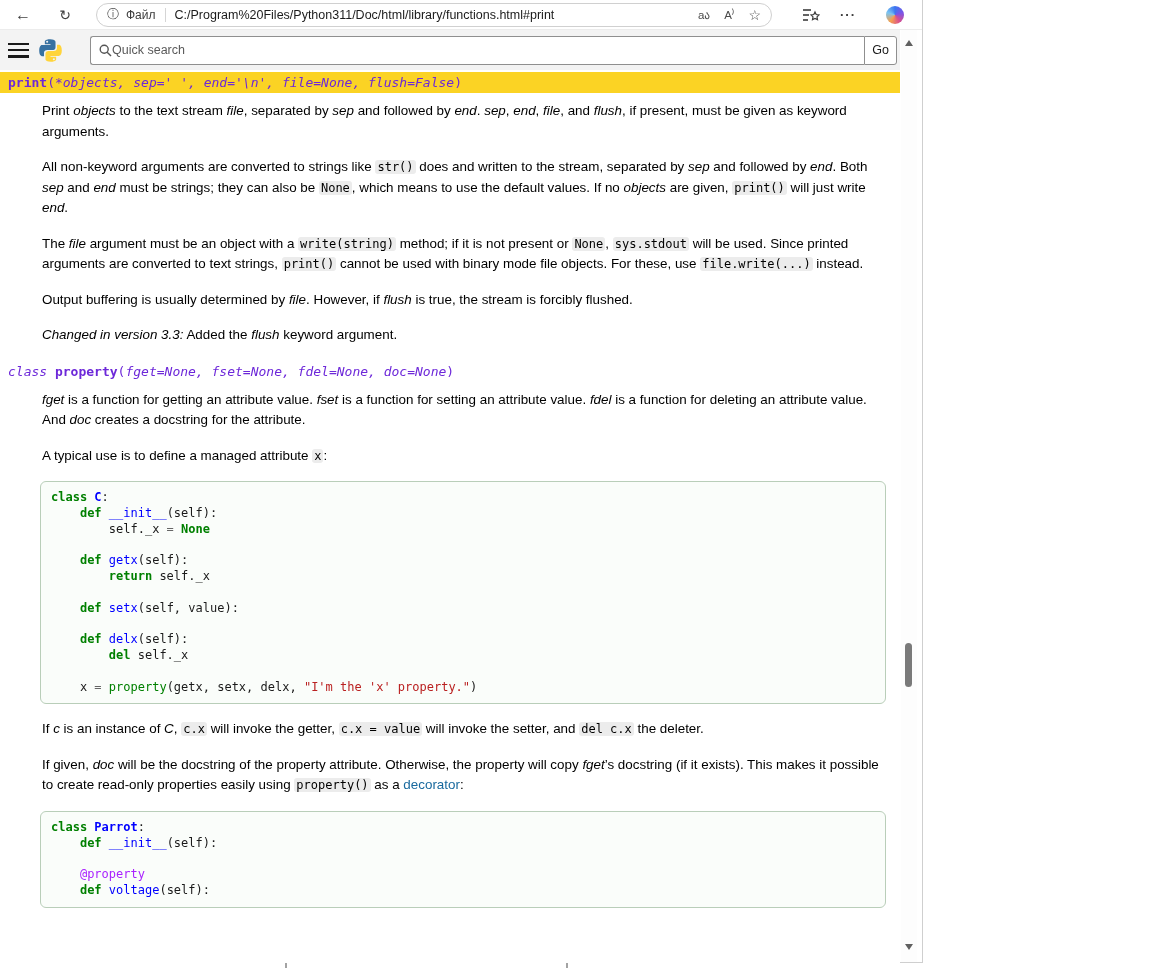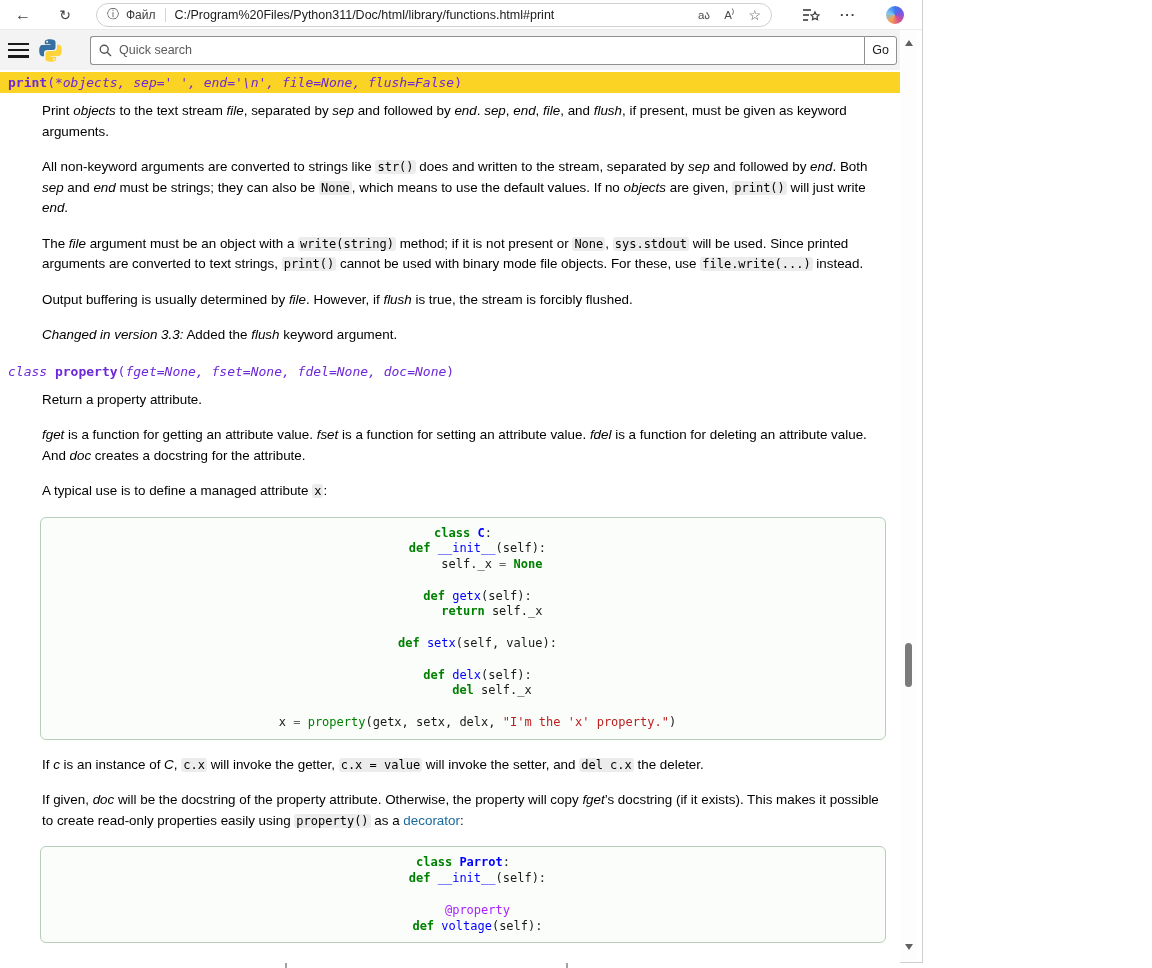--- a/index.html
+++ b/index.html
@@ -27,21 +27,21 @@
   .copilot { margin-left:28px; width:18px; height:18px; border-radius:50%;
              background:conic-gradient(#3b76f0,#7a55e8,#d84f8f,#f6a14d,#79c4f2,#3b76f0); cursor:pointer; }
 
   
   .content-col { width:900px; }
   .docnav { height:40px; background:#f3f3f3; display:flex; align-items:center; padding-left:8px; }
   .hamburger { width:21px; height:15px; display:flex; flex-direction:column; justify-content:space-between; cursor:pointer; }
   .hamburger span { display:block; height:2.5px; background:#1a1a1a; }
   .pylogo { margin-left:10px; width:23px; height:23px; cursor:pointer; }
   .searchwrap { flex:1; display:flex; height:29px; margin:0 3px 0 28px; }
-  .searchbox { flex:1; display:flex; align-items:center; gap:7px; background:#fff;
+  .searchbox { flex:1; display:flex; align-items:center; background:#fff;
                border:1px solid #8f8f8f; border-right:none; border-radius:3px 0 0 3px; padding:0 8px; }
   .searchbox input { flex:1; border:none; outline:none; font-size:12.5px;
                      font-family:"Liberation Sans", sans-serif; background:transparent; }
   .searchbox input::placeholder { color:#5a5a5a; opacity:1; }
   .gobtn { width:33px; border:1px solid #8f8f8f; border-radius:0 3px 3px 0; background:#fff;
            font-size:12.5px; color:#1a1a1a; cursor:pointer; font-family:"Liberation Sans", sans-serif; }
 
   
   .page { position:relative; width:900px; height:893px; overflow:hidden; background:#fff; }
   .dt { font-family:"DejaVu Sans Mono", monospace; font-size:13px; padding:3px 8px; color:#6d28d9; }
@@ -53,21 +53,21 @@
   .dd { margin:8px 12px 0 42px; font-size:13.4px; line-height:20.5px; color:#000; }
   .dd p { margin:0 0 15px 0; }
   .seg-i { font-style:italic; }
   .seg-c, .seg-cl { font-family:"DejaVu Sans Mono", monospace; font-size:12px;
                     background:#ececec; border-radius:3px; padding:0 2px; white-space:nowrap; }
   .seg-cl { color:#000000; cursor:pointer; }
   .seg-l { color:#18699e; cursor:pointer; }
 
   .codeblock { margin:12px 2px 15px -2px; border:1px solid #b9ceb9; border-radius:6px;
                background:#fafdfa; padding:8px 10px;
-               font-family:"DejaVu Sans Mono", monospace; font-size:12px; line-height:15.8px; color:#1a1a1a;text-align:center; }
+               font-family:"DejaVu Sans Mono", monospace; font-size:12px; line-height:15.8px; color:#1a1a1a; }
   .codeline { white-space:pre; }
   .tok-t  { color:#1a1a1a; }
   .tok-k  { color:#008000; font-weight:bold; }
   .tok-kc { color:#008000; font-weight:bold; }
   .tok-nc { color:#0000ff; font-weight:bold; }
   .tok-nf { color:#0000ff; }
   .tok-nb { color:#008000; }
   .tok-s  { color:#ba2121; }
   .tok-o  { color:#666666; }
   .tok-m  { color:#666666; }
@@ -149,21 +149,20 @@
       <div class="dd">
         <p><span class="seg-t">Print </span><span class="seg-i">objects</span><span class="seg-t"> to the text stream </span><span class="seg-i">file</span><span class="seg-t">, separated by </span><span class="seg-i">sep</span><span class="seg-t"> and followed by </span><span class="seg-i">end</span><span class="seg-t">. </span><span class="seg-i">sep</span><span class="seg-t">, </span><span class="seg-i">end</span><span class="seg-t">, </span><span class="seg-i">file</span><span class="seg-t">, and </span><span class="seg-i">flush</span><span class="seg-t">, if present, must be given as keyword arguments.</span></p>
         <p><span class="seg-t">All non-keyword arguments are converted to strings like </span><span class="seg-cl">str()</span><span class="seg-t"> does and written to the stream, separated by </span><span class="seg-i">sep</span><span class="seg-t"> and followed by </span><span class="seg-i">end</span><span class="seg-t">. Both </span><span class="seg-i">sep</span><span class="seg-t"> and </span><span class="seg-i">end</span><span class="seg-t"> must be strings; they can also be </span><span class="seg-c">None</span><span class="seg-t">, which means to use the default values. If no </span><span class="seg-i">objects</span><span class="seg-t"> are given, </span><span class="seg-cl">print()</span><span class="seg-t"> will just write </span><span class="seg-i">end</span><span class="seg-t">.</span></p>
         <p><span class="seg-t">The </span><span class="seg-i">file</span><span class="seg-t"> argument must be an object with a </span><span class="seg-c">write(string)</span><span class="seg-t"> method; if it is not present or </span><span class="seg-c">None</span><span class="seg-t">, </span><span class="seg-cl">sys.stdout</span><span class="seg-t"> will be used. Since printed arguments are converted to text strings, </span><span class="seg-cl">print()</span><span class="seg-t"> cannot be used with binary mode file objects. For these, use </span><span class="seg-c">file.write(...)</span><span class="seg-t"> instead.</span></p>
         <p><span class="seg-t">Output buffering is usually determined by </span><span class="seg-i">file</span><span class="seg-t">. However, if </span><span class="seg-i">flush</span><span class="seg-t"> is true, the stream is forcibly flushed.</span></p>
         <p><span class="seg-i">Changed in version 3.3:</span><span class="seg-t"> Added the </span><span class="seg-i">flush</span><span class="seg-t"> keyword argument.</span></p>
       </div>
 
       <div class="dt prop"><span class="seg-spre">class </span><span class="seg-sn">property</span><span class="seg-sx">(</span><span class="seg-sp">fget=None, fset=None, fdel=None, doc=None</span><span class="seg-sx">)</span></div>
       <div class="dd">
-        <p><span class="seg-t">Return a property attribute.</span></p>
         <p><span class="seg-i">fget</span><span class="seg-t"> is a function for getting an attribute value. </span><span class="seg-i">fset</span><span class="seg-t"> is a function for setting an attribute value. </span><span class="seg-i">fdel</span><span class="seg-t"> is a function for deleting an attribute value. And </span><span class="seg-i">doc</span><span class="seg-t"> creates a docstring for the attribute.</span></p>
         <p><span class="seg-t">A typical use is to define a managed attribute </span><span class="seg-c">x</span><span class="seg-t">:</span></p>
         <div class="codeblock">
             <div class="codeline"><span class="tok-k">class</span><span class="tok-t"> </span><span class="tok-nc">C</span><span class="tok-t">:</span></div>
             <div class="codeline"><span class="tok-t">    </span><span class="tok-k">def</span><span class="tok-t"> </span><span class="tok-nf">__init__</span><span class="tok-t">(self):</span></div>
             <div class="codeline"><span class="tok-t">        self._x </span><span class="tok-o">=</span><span class="tok-t"> </span><span class="tok-kc">None</span></div>
             <div class="codeline">&nbsp;</div>
             <div class="codeline"><span class="tok-t">    </span><span class="tok-k">def</span><span class="tok-t"> </span><span class="tok-nf">getx</span><span class="tok-t">(self):</span></div>
             <div class="codeline"><span class="tok-t">        </span><span class="tok-k">return</span><span class="tok-t"> self._x</span></div>
             <div class="codeline">&nbsp;</div>

